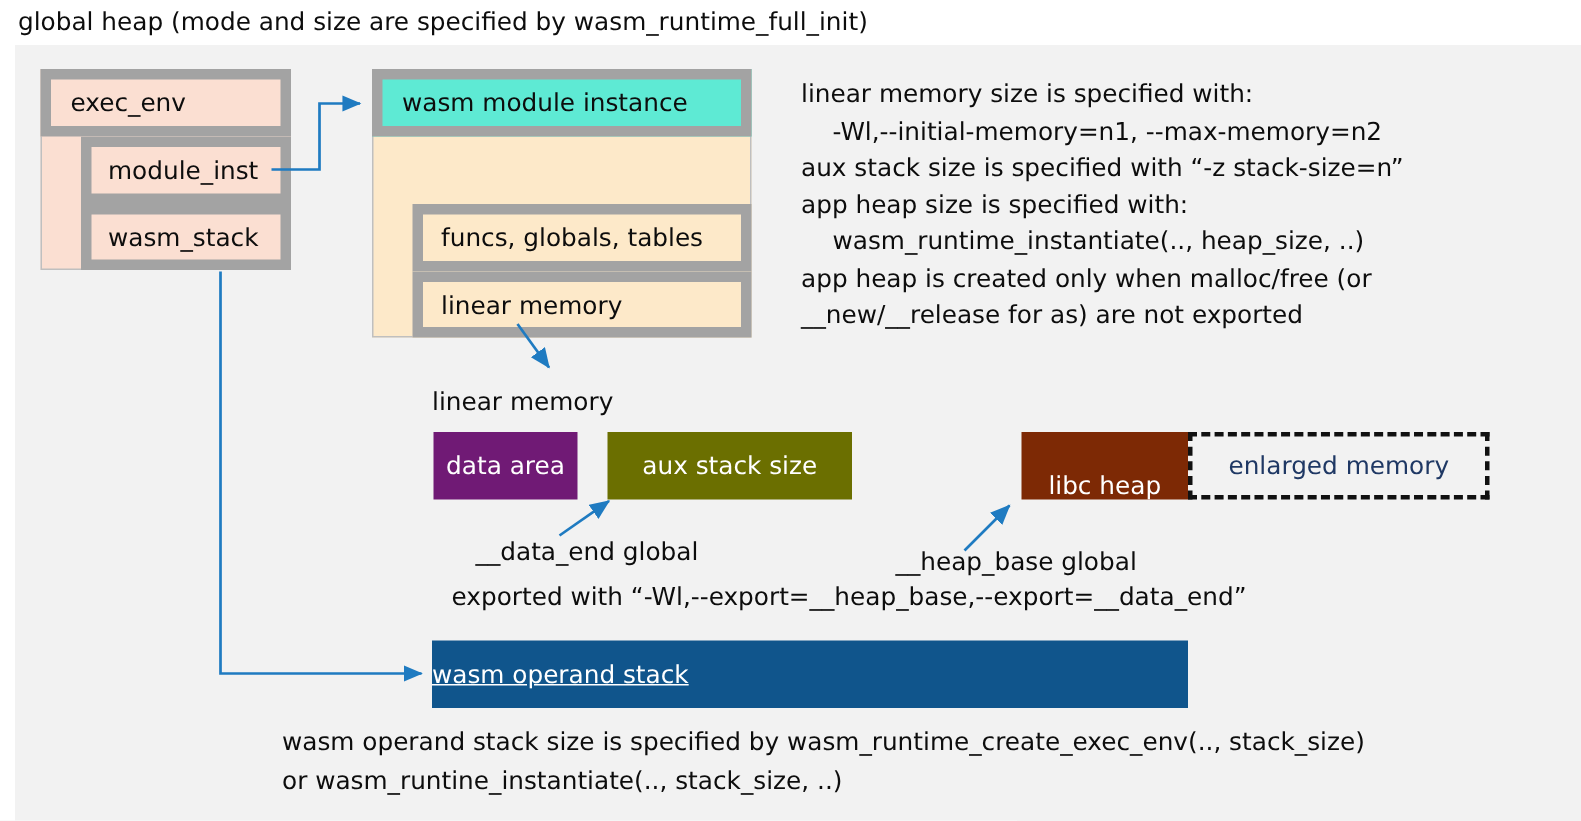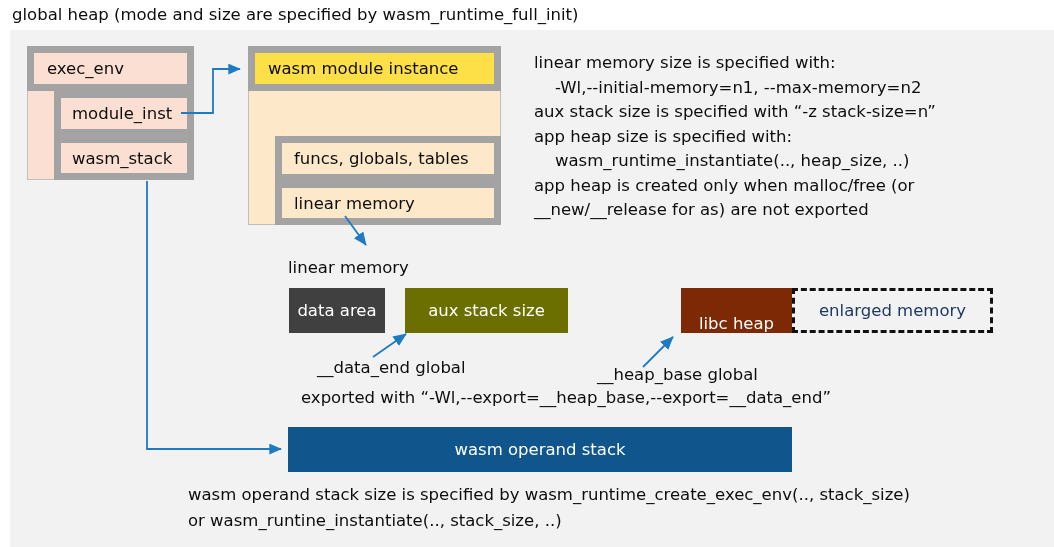--- a/index.html
+++ b/index.html
@@ -74,22 +74,22 @@
   }
 
   
   #ann-data-end{left:317px;top:358px;font-size:16.5px;white-space:nowrap;}
   #ann-heap-base{left:597px;top:365px;font-size:16.5px;white-space:nowrap;}
   #ann-export{left:301px;top:388px;font-size:16.5px;white-space:nowrap;}
 
   
   #opstack{
     left:288px;top:427px;width:504px;height:45px;
-    display:flex;align-items:center;justify-content:center;
-    color:#ffffff;font-size:16.5px;white-space:nowrap;
+    display:flex;align-items:center;
+    color:#ffffff;font-size:16.5px;white-space:nowrap;text-decoration:underline;
   }
   #opstack-note{
     left:188px;top:482px;width:860px;
     font-size:16.5px;line-height:26px;white-space:pre;
   }
 
   svg.overlay{position:absolute;left:0;top:0;width:1054px;height:547px;pointer-events:none;}
 </style>
 </head>
 <body style="color: rgb(13, 13, 13);">
@@ -105,42 +105,42 @@
     <span class="rowtext">exec_env</span>
   </div>
   <div class="abs row" id="execenv-mi" style="background: rgb(251, 223, 210);">
     <span class="rowtext">module_inst</span>
   </div>
   <div class="abs row" id="execenv-ws" style="background: rgb(251, 223, 210);">
     <span class="rowtext">wasm_stack</span>
   </div>
 
   <div class="abs box" id="wmi" style="background: rgb(253, 233, 201);"></div>
-  <div class="abs row" id="wmi-head" style="background: #fde047;">
+  <div class="abs row" id="wmi-head" style="background: #5eead4;">
     <span class="rowtext">wasm module instance</span>
   </div>
   <div class="abs row" id="wmi-r2" style="background: rgb(253, 233, 201);">
     <span class="rowtext">funcs, globals, tables</span>
   </div>
   <div class="abs row" id="wmi-r3" style="background: rgb(253, 233, 201);">
     <span class="rowtext">linear memory</span>
   </div>
 
   <div class="abs" id="notes">linear memory size is specified with:
     -Wl,--initial-memory=n1, --max-memory=n2
 aux stack size is specified with “-z stack-size=n”
 app heap size is specified with:
     wasm_runtime_instantiate(.., heap_size, ..)
 app heap is created only when malloc/free (or
 __new/__release for as) are not exported</div>
 
   <div class="abs" id="lm-label">linear memory</div>
 
   <div class="abs" id="membar">
-      <div class="seg" style="left: 0px; width: 96px; background: #404040;">
+      <div class="seg" style="left: 0px; width: 96px; background: #701a75;">
         <span>data area</span>
       </div>
       <div class="seg" style="left: 116px; width: 163px; background: rgb(107, 111, 0);">
         <span>aux stack size</span>
       </div>
       <div class="seg" style="left: 392px; width: 111px; background: rgb(125, 41, 5); align-items: flex-end;">
         <span>libc heap</span>
       </div>
       <div class="seg dashed" style="left: 503px; width: 201px;">
         <span>enlarged memory</span>

